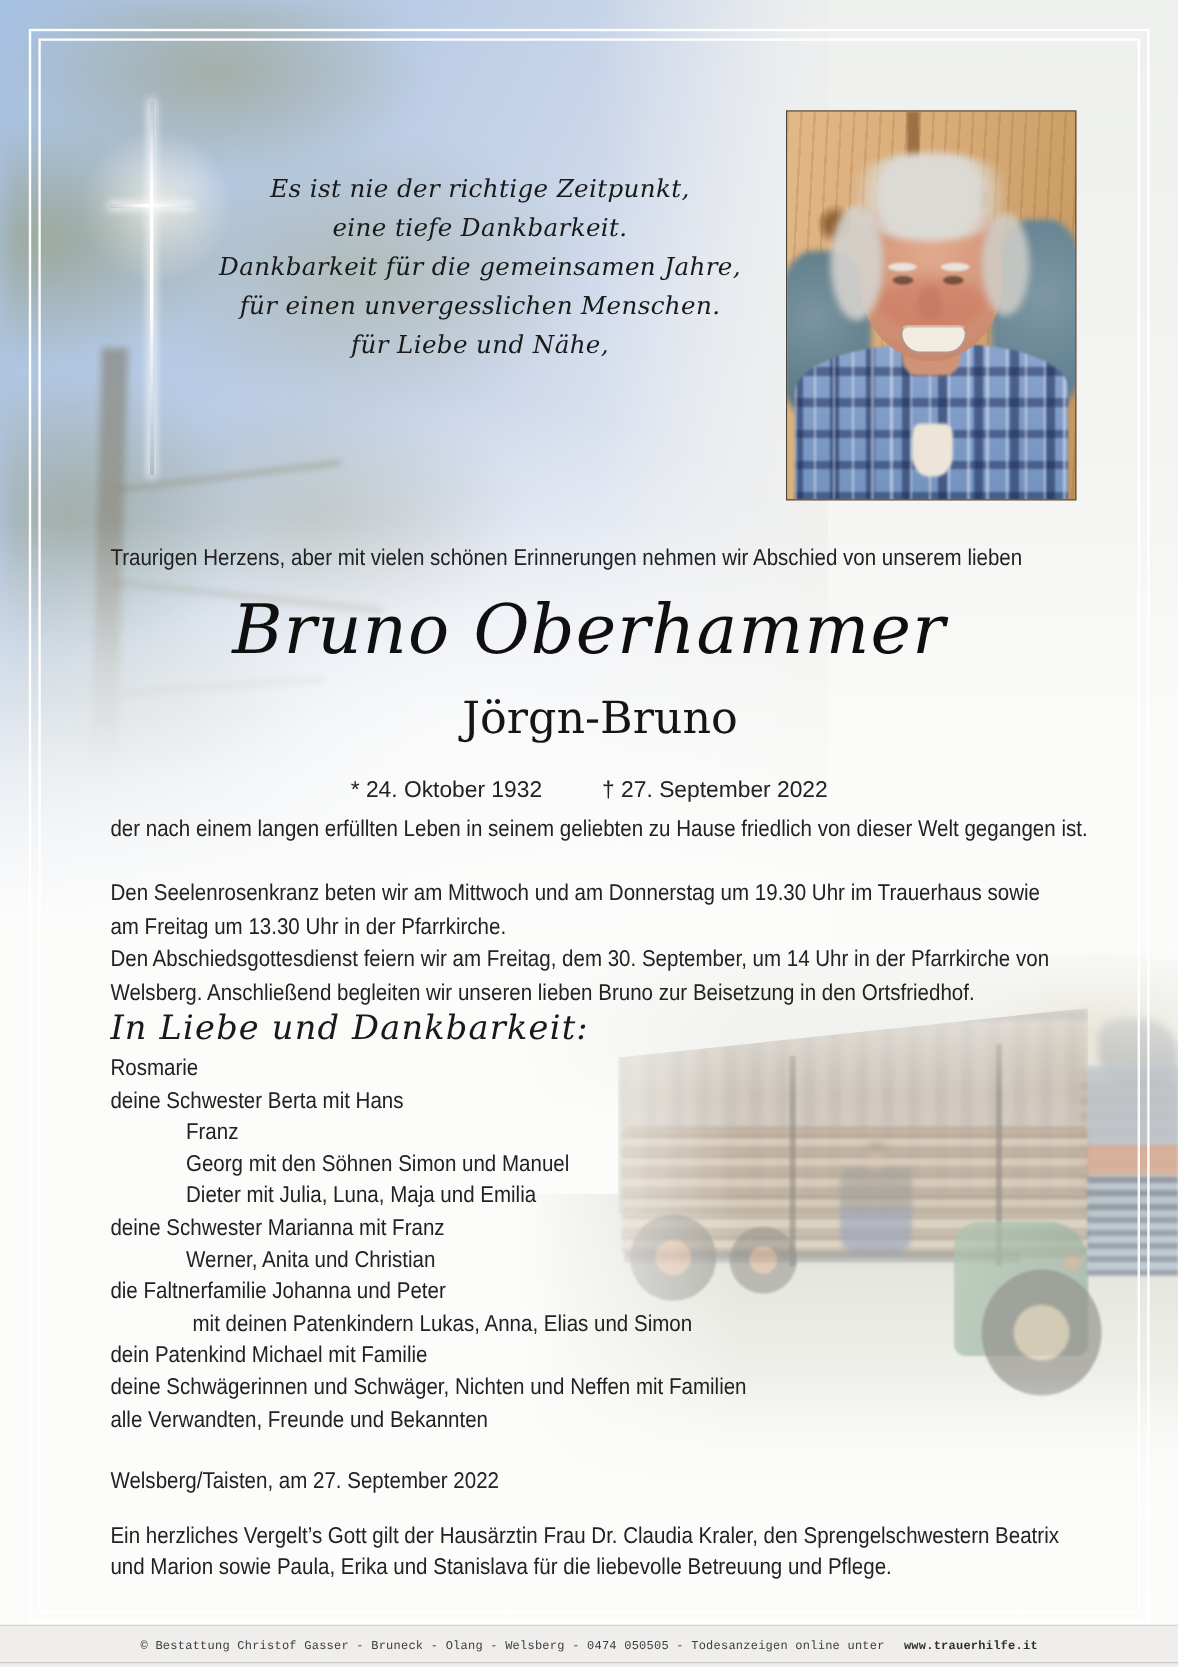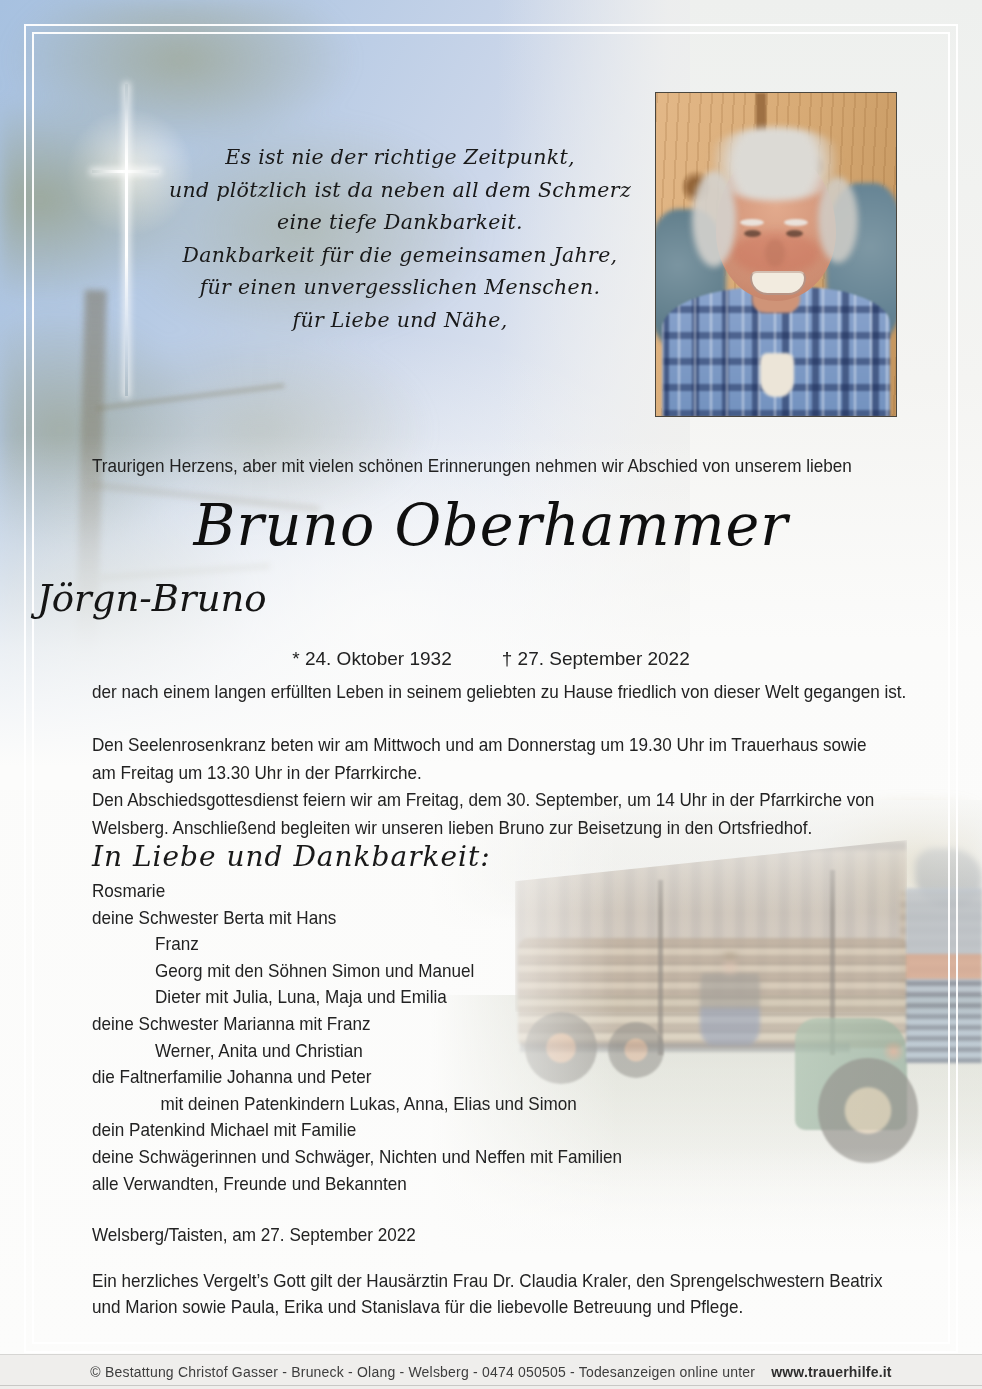--- a/index.html
+++ b/index.html
@@ -141,39 +141,39 @@
   .p-smile{position:absolute;left:94px;top:178px;width:52px;height:20px;border-radius:10px 10px 26px 26px;
     background:#f2ebdf;border:2px solid rgba(122,62,46,0.5);border-top-color:rgba(122,62,46,0.25);filter:blur(0.5px);}
   
   .condense{transform:scaleX(0.9);transform-origin:0 0;}
   .body-line{white-space:nowrap;font-size:19px;line-height:27.5px;color:#222;}
   .poem{position:absolute;left:45px;top:141px;width:710px;text-align:center;
     font-family:"DejaVu Serif",serif;font-style:italic;font-size:20.5px;line-height:32.5px;color:#191919;letter-spacing:0.3px;}
   .intro{position:absolute;left:92px;top:452px;}
   .name{position:absolute;left:41px;top:492px;width:900px;text-align:center;
     font-family:"DejaVu Serif",serif;font-style:italic;font-size:57px;color:#0f0f0f;letter-spacing:1px;}
-  .nickname{position:absolute;left:37px;top:577px;width:900px;text-align:left;
-    font-family:"DejaVu Serif",serif;font-style:italic;font-size:37px;color:#151515;}
+  .nickname{position:absolute;left:50px;top:577px;width:900px;text-align:center;
+    font-family:"DejaVu Serif",serif;font-size:37px;color:#151515;}
   .dates{position:absolute;left:41px;top:648px;width:900px;display:flex;justify-content:center;gap:50px;font-size:19px;color:#222;}
   .lead{position:absolute;left:92px;top:678px;}
   .rosary{position:absolute;left:92px;top:731px;}
   .service{position:absolute;left:92px;top:786px;}
   .farewell-heading{position:absolute;left:92px;top:840px;
     font-family:"DejaVu Serif",serif;font-style:italic;font-size:28px;color:#191919;letter-spacing:1px;}
   .mourners{position:absolute;left:92px;top:878px;}
   .mourner{white-space:nowrap;font-size:19px;line-height:26.6px;color:#222;}
   .ind1{padding-left:70px;}
   .ind2{padding-left:76px;}
   .place-date{position:absolute;left:92px;top:1221px;}
   .thanks{position:absolute;left:92px;top:1268px;}
   .thanks .body-line{line-height:25.5px;}
   
   .footer{position:absolute;left:0;right:0;bottom:0;height:34px;background:#efeeec;border-top:1px solid #d6d5d3;
     display:flex;align-items:center;justify-content:center;
-    font-family:Liberation Sans, sans-serif;font-size:14px;color:#3d3d3d;letter-spacing:0.2px;}
+    font-family:Liberation Mono, monospace;font-size:10px;color:#3d3d3d;letter-spacing:0.2px;}
   .footer::after{content:"";position:absolute;left:0;right:0;bottom:3px;height:1px;background:#c9c8c6;}
   .footer-link{font-weight:bold;margin-left:16px;color:#2e2e2e;}
 </style>
 </head>
 <body>
 
 <div class="page">
 
   <div class="bg-sky"></div>
   <div class="bg-foliage"></div>
@@ -226,21 +226,20 @@
     <div class="p-brow-l"></div>
     <div class="p-brow-r"></div>
     <div class="p-eye-l"></div>
     <div class="p-eye-r"></div>
     <div class="p-nose"></div>
     <div class="p-smile"></div>
   </div>
 
   <div class="poem">
     <div>Es ist nie der richtige Zeitpunkt,</div>
-    <div>und plötzlich ist da neben all dem Schmerz</div>
     <div>eine tiefe Dankbarkeit.</div>
     <div>Dankbarkeit für die gemeinsamen Jahre,</div>
     <div>für einen unvergesslichen Menschen.</div>
     <div>für Liebe und Nähe,</div>
   </div>
 
   <div class="intro condense body-line">Traurigen Herzens, aber mit vielen schönen Erinnerungen nehmen wir Abschied von unserem lieben</div>
   <div class="name">Bruno Oberhammer</div>
   <div class="nickname">Jörgn-Bruno</div>
   <div class="dates">

